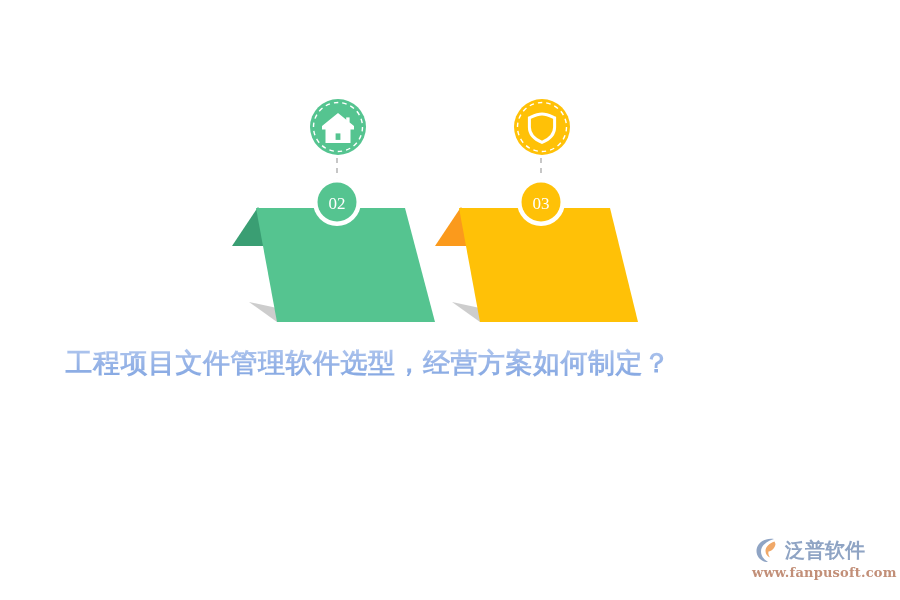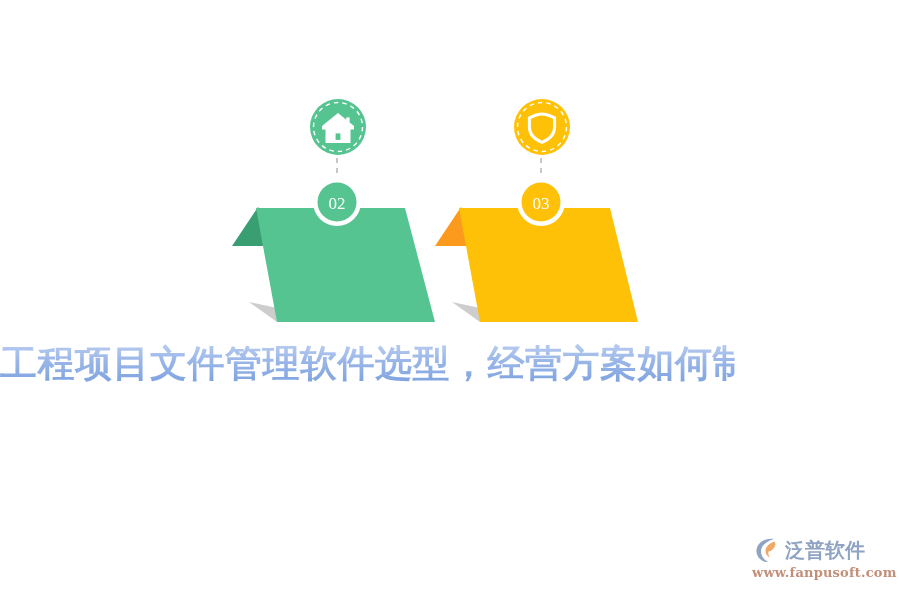--- a/index.html
+++ b/index.html
@@ -34,21 +34,21 @@
   }
 
   
   .title {
     position: absolute;
     left: 0;
     top: 343px;
     width: 736px;
     text-align: center;
     font-family: "DejaVu Serif", "Liberation Serif", serif;
-    font-size: 37px;
+    font-size: 27px;
     font-weight: 700;
     letter-spacing: 0.5px;
     line-height: 40px;
     white-space: nowrap;
     background: linear-gradient(180deg, #b9cdf0 0%, #9ab6e8 45%, #7ea3e0 100%);
     -webkit-background-clip: text;
     background-clip: text;
     color: transparent;
     -webkit-text-fill-color: transparent;
   }

